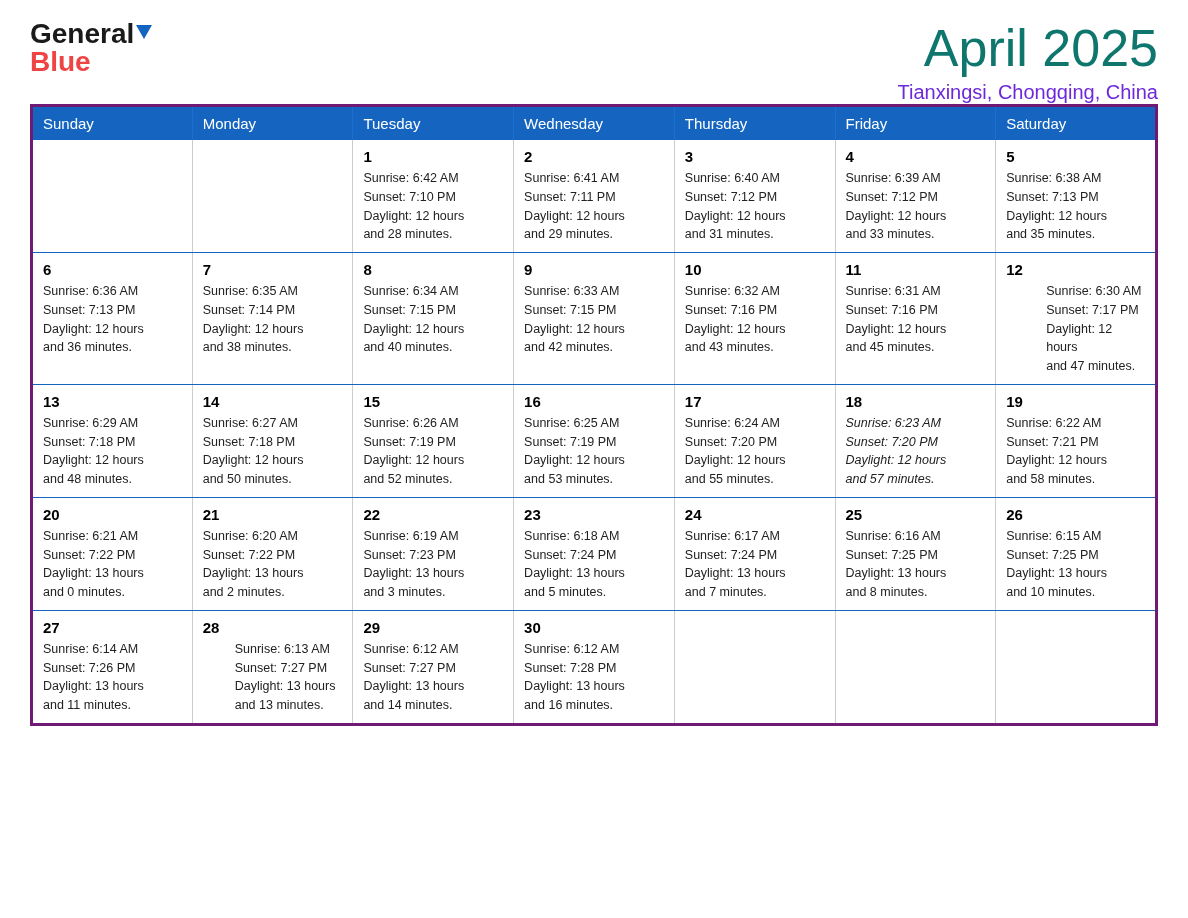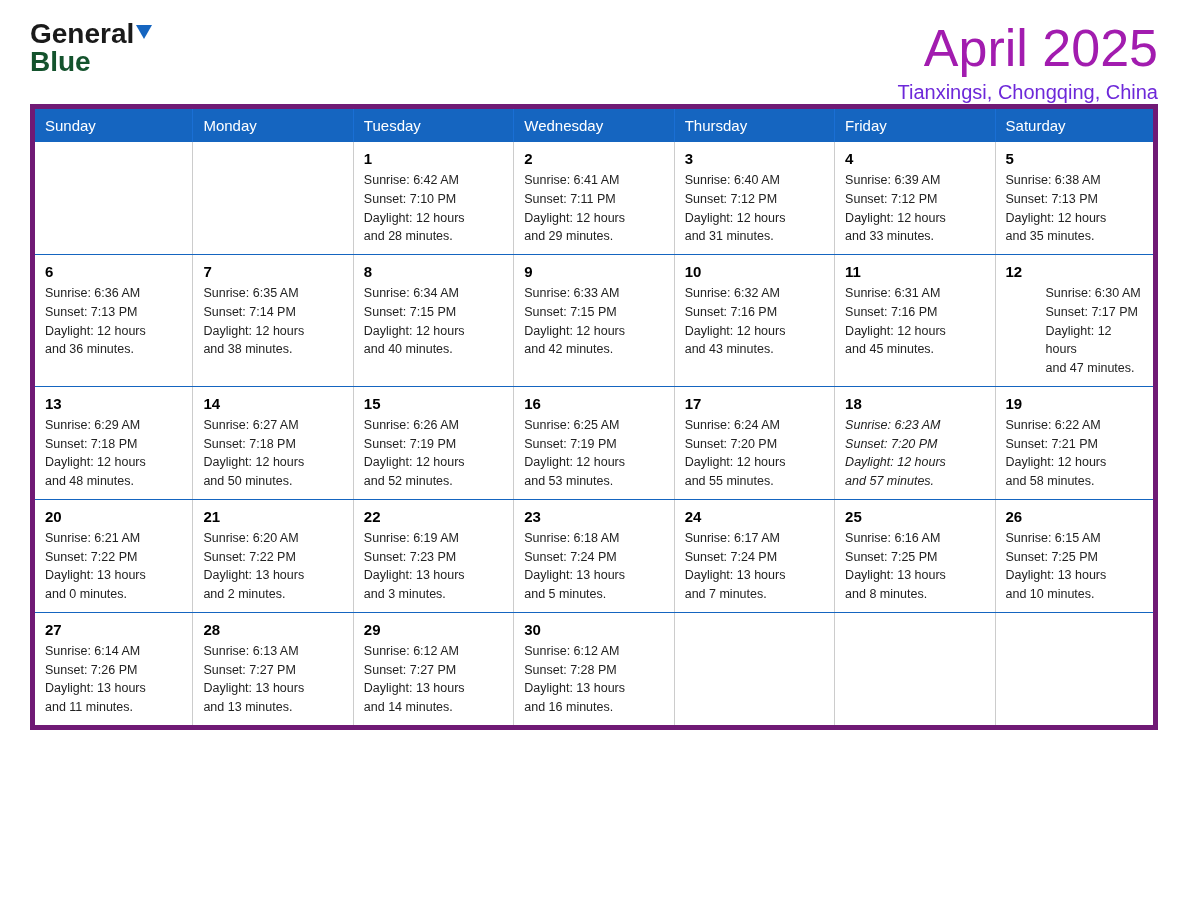--- a/index.html
+++ b/index.html
@@ -26,54 +26,54 @@
     .logo-text {
       font-size: 28px;
       font-weight: bold;
       color: #1a1a1a;
       line-height: 1;
     }
     .logo-general {
       color: #1a1a1a;
     }
     .logo-blue {
-      color: #14532d;
+      color: #ef4444;
     }
     .logo-triangle {
       display: inline-block;
       width: 0;
       height: 0;
       border-left: 8px solid transparent;
       border-right: 8px solid transparent;
       border-top: 14px solid #1565c0;
       margin-left: 2px;
       vertical-align: middle;
       position: relative;
       top: -4px;
     }
     .title-area {
       text-align: right;
     }
     .month-title {
       font-size: 52px;
       font-weight: normal;
-      color: #a21caf;
+      color: #0f766e;
       line-height: 1.1;
     }
     .location-subtitle {
       font-size: 20px;
       color: #6d28d9;
       margin-top: 4px;
     }
 
     
     .calendar-table {
       width: 100%;
       border-collapse: collapse;
-      border: 5px solid #701a75;
+      border: 3px solid #701a75;
     }
     .calendar-table th {
       background-color: #1565c0;
       color: #fff;
       padding: 8px 10px;
       text-align: left;
       font-size: 15px;
       font-weight: normal;
       border-right: 1px solid #1a6fd4;
     }
@@ -335,21 +335,21 @@
       <tr>
         <td>
           <div class="day-number">27</div>
           <div class="day-info" style="white-space: pre-line;">Sunrise: 6:14 AM
 Sunset: 7:26 PM
 Daylight: 13 hours
 and 11 minutes.</div>
         </td>
         <td>
           <div class="day-number">28</div>
-          <div class="day-info" style="white-space: pre-line;">Sunrise: 6:13 AM
+          <div class="day-info" style="white-space: pre-line; margin-left: 32px;">Sunrise: 6:13 AM
 Sunset: 7:27 PM
 Daylight: 13 hours
 and 13 minutes.</div>
         </td>
         <td>
           <div class="day-number">29</div>
           <div class="day-info" style="white-space: pre-line;">Sunrise: 6:12 AM
 Sunset: 7:27 PM
 Daylight: 13 hours
 and 14 minutes.</div>

